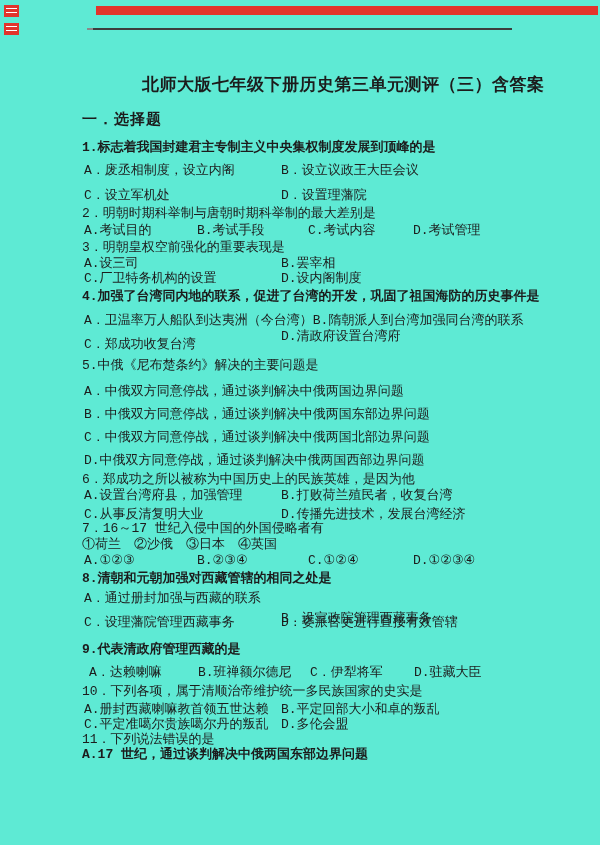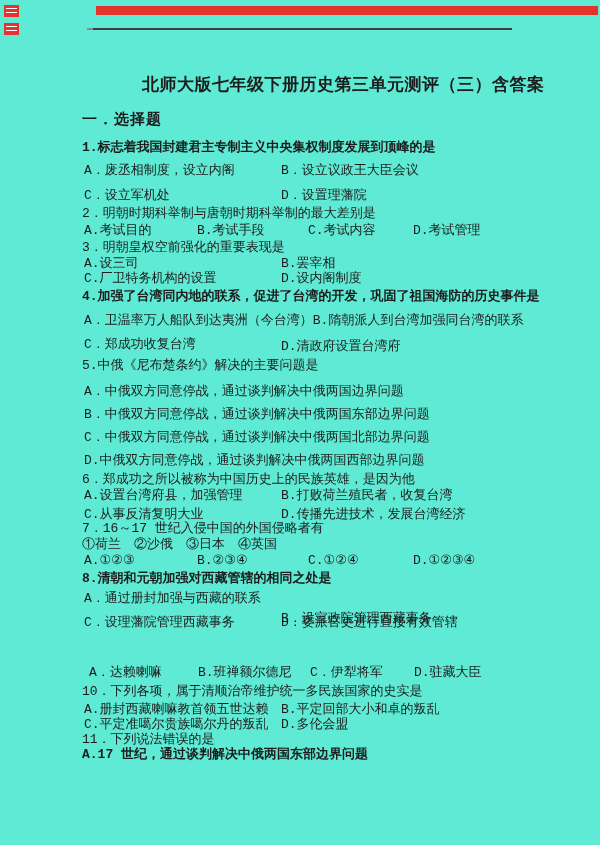--- a/index.html
+++ b/index.html
@@ -48,21 +48,21 @@
 
   <span class="t" style="top:241px;left:82px">3．明朝皇权空前强化的重要表现是</span>
   <span class="t" style="top:257px;left:84px">A.设三司</span>
   <span class="t" style="top:257px;left:281px">B.罢宰相</span>
   <span class="t" style="top:272px;left:84px">C.厂卫特务机构的设置</span>
   <span class="t" style="top:272px;left:281px">D.设内阁制度</span>
 
   <span class="t b" style="top:290px;left:82px">4.加强了台湾同内地的联系，促进了台湾的开发，巩固了祖国海防的历史事件是</span>
   <span class="t flow" style="top:314px;left:84px"><span>A．卫温率万人船队到达夷洲（今台湾）</span><span>B.隋朝派人到台湾加强同台湾的联系</span></span>
   <span class="t" style="top:338px;left:84px">C．郑成功收复台湾</span>
-  <span class="t" style="top:340px;left:281px">D.清政府设置台湾府</span>
+  <span class="t" style="top:330px;left:281px">D.清政府设置台湾府</span>
 
   <span class="t" style="top:359px;left:82px">5.中俄《尼布楚条约》解决的主要问题是</span>
   <span class="t" style="top:385px;left:84px">A．中俄双方同意停战，通过谈判解决中俄两国边界问题</span>
   <span class="t" style="top:431px;left:84px">C．中俄双方同意停战，通过谈判解决中俄两国北部边界问题</span>
   <span class="t" style="top:408px;left:84px">B．中俄双方同意停战，通过谈判解决中俄两国东部边界问题</span>
   <span class="t" style="top:454px;left:84px">D.中俄双方同意停战，通过谈判解决中俄两国西部边界问题</span>
 
   <span class="t" style="top:473px;left:82px">6．郑成功之所以被称为中国历史上的民族英雄，是因为他</span>
   <span class="t" style="top:489px;left:84px">A.设置台湾府县，加强管理</span>
   <span class="t" style="top:489px;left:281px">B.打败荷兰殖民者，收复台湾</span>
@@ -75,20 +75,21 @@
   <span class="t" style="top:554px;left:197px">B.②③④</span>
   <span class="t" style="top:554px;left:308px">C.①②④</span>
   <span class="t" style="top:554px;left:413px">D.①②③④</span>
 
   <span class="t b" style="top:572px;left:82px">8.清朝和元朝加强对西藏管辖的相同之处是</span>
   <span class="t" style="top:592px;left:84px">A．通过册封加强与西藏的联系</span>
   <span class="t" style="top:612px;left:281px">B．设宣政院管理西藏事务</span>
   <span class="t" style="top:616px;left:84px">C．设理藩院管理西藏事务</span>
   <span class="t" style="top:616px;left:281px">D．委派官吏进行直接有效管辖</span>
 
+  <span class="t b" style="top:643px;left:82px">9.代表清政府管理西藏的是</span>
   <span class="t" style="top:666px;left:89px">A．达赖喇嘛</span>
   <span class="t" style="top:666px;left:198px">B.班禅额尔德尼</span>
   <span class="t" style="top:666px;left:310px">C．伊犁将军</span>
   <span class="t" style="top:666px;left:414px">D.驻藏大臣</span>
 
   <span class="t" style="top:685px;left:82px">10．下列各项，属于清顺治帝维护统一多民族国家的史实是</span>
   <span class="t" style="top:703px;left:84px">A.册封西藏喇嘛教首领五世达赖</span>
   <span class="t" style="top:703px;left:281px">B.平定回部大小和卓的叛乱</span>
   <span class="t" style="top:718px;left:84px">C.平定准噶尔贵族噶尔丹的叛乱</span>
   <span class="t" style="top:718px;left:281px">D.多伦会盟</span>

